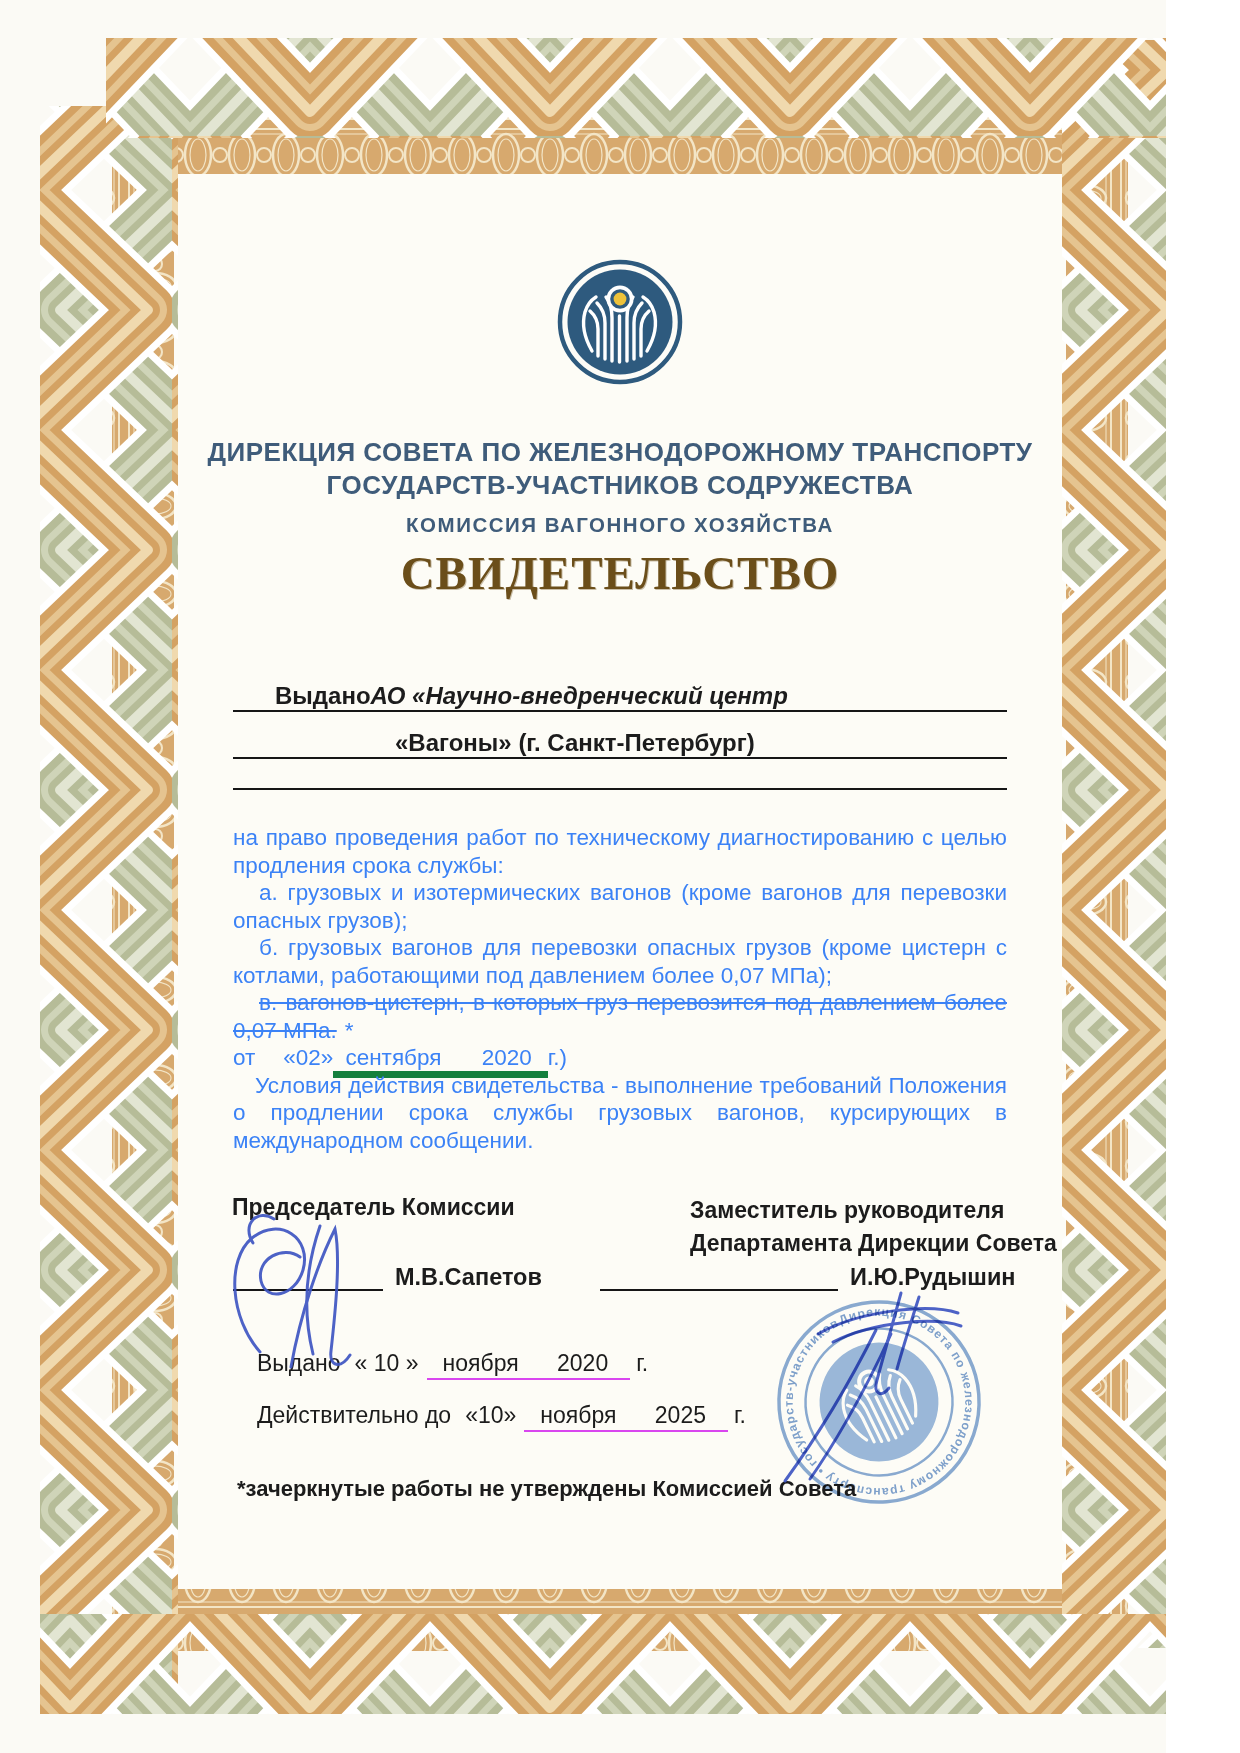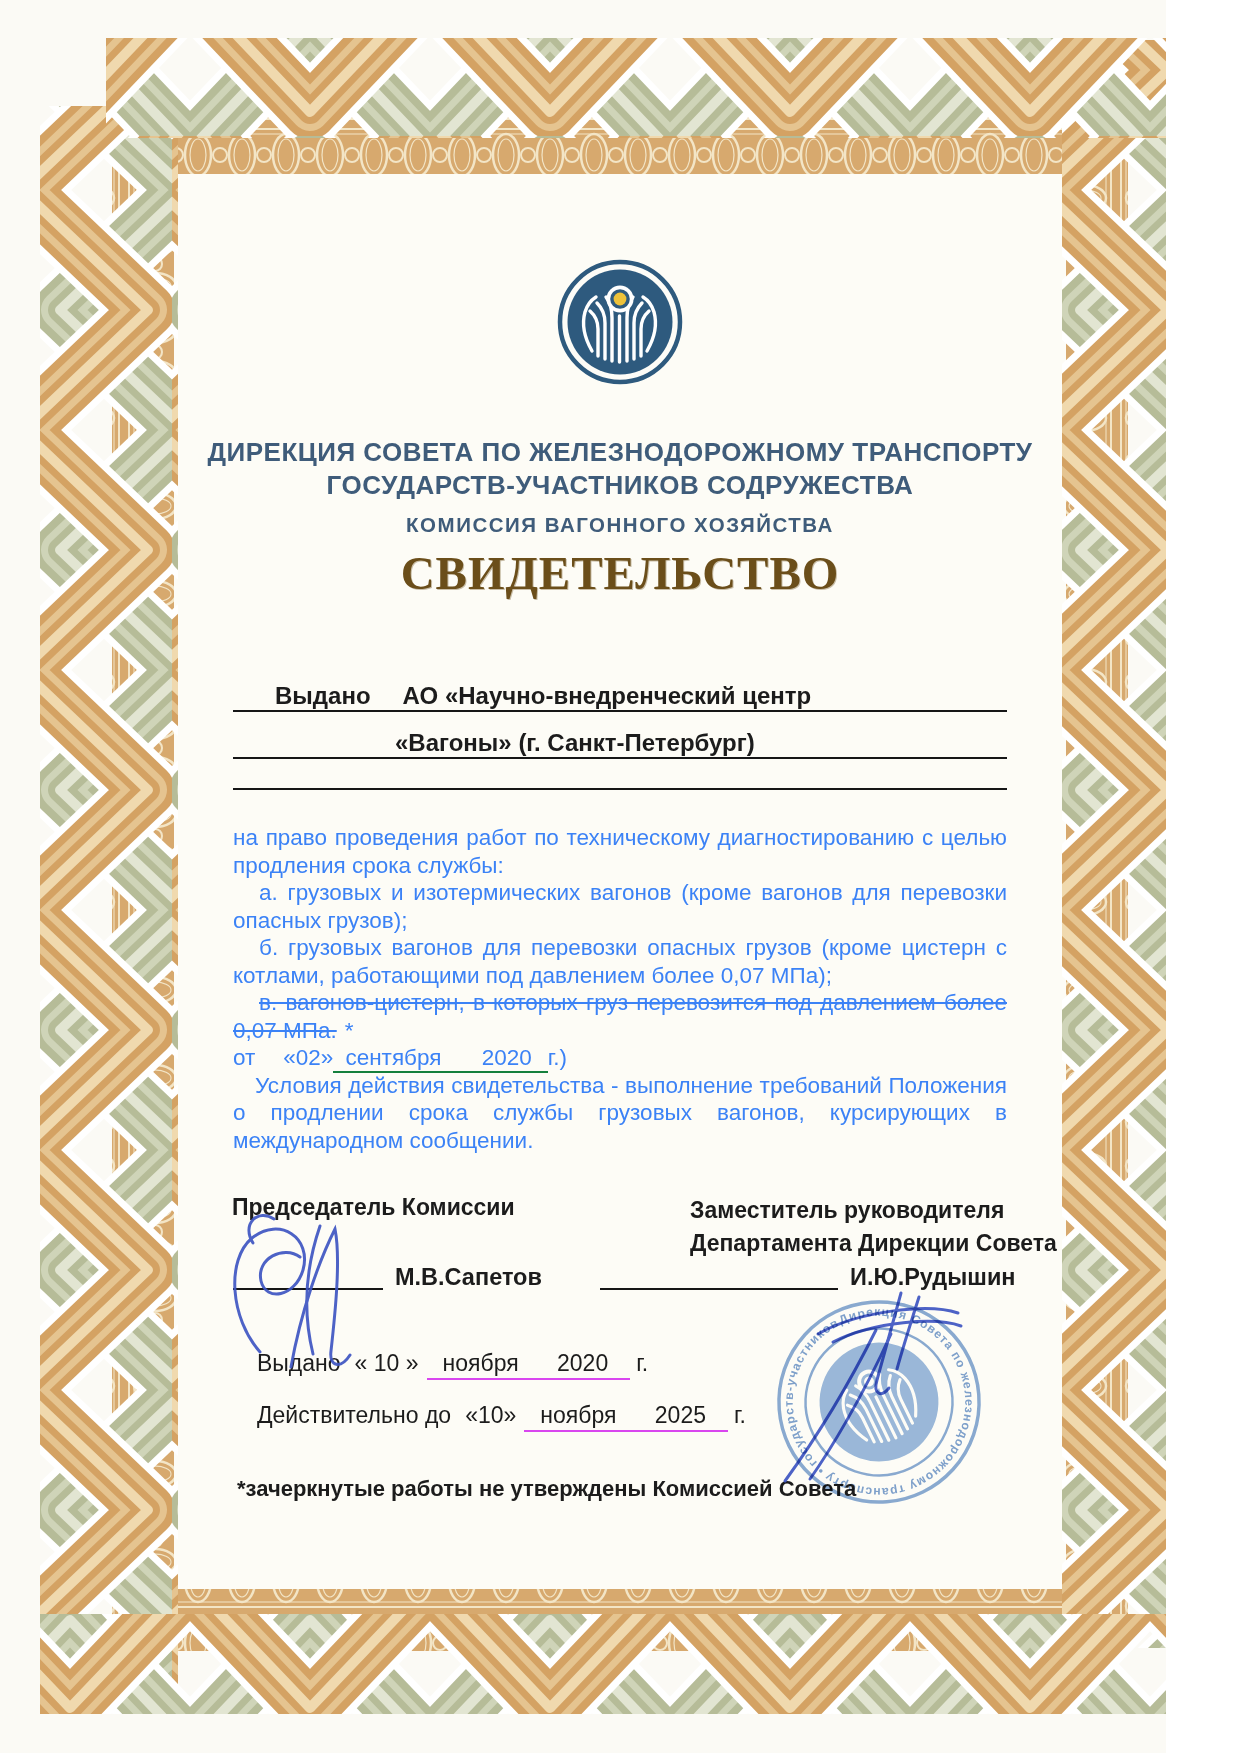--- a/index.html
+++ b/index.html
@@ -29,40 +29,40 @@
     font-family:Liberation Serif, serif;
   }
 
   
   .issued-row{position:absolute;left:233px;width:774px;border-bottom:2px solid #161616;
     display:flex;align-items:flex-end;font-size:24px;font-weight:700;}
   .row1{top:664px;height:46px;}
   .row2{top:712px;height:37px;margin-top:8px;}
   .row3{top:752px;height:36px;}
   .row1 .lbl{padding-left:42px;}
-  .row1 .val{margin-left:32px;}
+  .row1 .val{font-style:italic;}
   .row2 .val{padding-left:162px;}
 
   
   .body-flow{position:absolute;left:233px;top:824px;width:774px;
     font-size:22.5px;line-height:27.5px;text-align:justify;color:#3b82f6;}
   .body-flow p{margin:0;}
   .indent{text-indent:26px;}
   .struck{text-decoration:line-through;text-decoration-thickness:2px;}
   .fn-mark{margin-left:8px;}
   .proto1{text-indent:22px;word-spacing:24px;}
   .proto2{word-spacing:4px;}
   .proto2 .gap{display:inline-block;width:28px;}
-  .uline{border-bottom:2px solid #15803d;padding:0 16px 1px 12px;word-spacing:34px;}
+  .uline{border-bottom:7px solid #15803d;padding:0 16px 1px 12px;word-spacing:34px;}
   .cond{text-indent:22px;}
 
   
   .sig-title-left{position:absolute;left:232px;top:1194px;font-size:23px;font-weight:700;}
   .sig-title-right{position:absolute;left:690px;top:1194px;font-size:23px;font-weight:700;line-height:33px;}
-  .sig-row{position:absolute;display:flex;gap:12px;font-size:23.5px;font-weight:700;}
+  .sig-row{position:absolute;display:flex;align-items:flex-end;gap:12px;font-size:23.5px;font-weight:700;}
   .sig-row .blank{border-bottom:2px solid #161616;height:24px;}
   .sig-row-left{left:233px;top:1264px;}
   .sig-row-left .blank{width:150px;}
   .sig-row-right{left:600px;top:1264px;}
   .sig-row-right .blank{width:238px;}
 
   
   .date-line{position:absolute;left:257px;font-size:23px;display:flex;align-items:baseline;}
   .date1{top:1350px;}
   .date2{top:1402px;}

